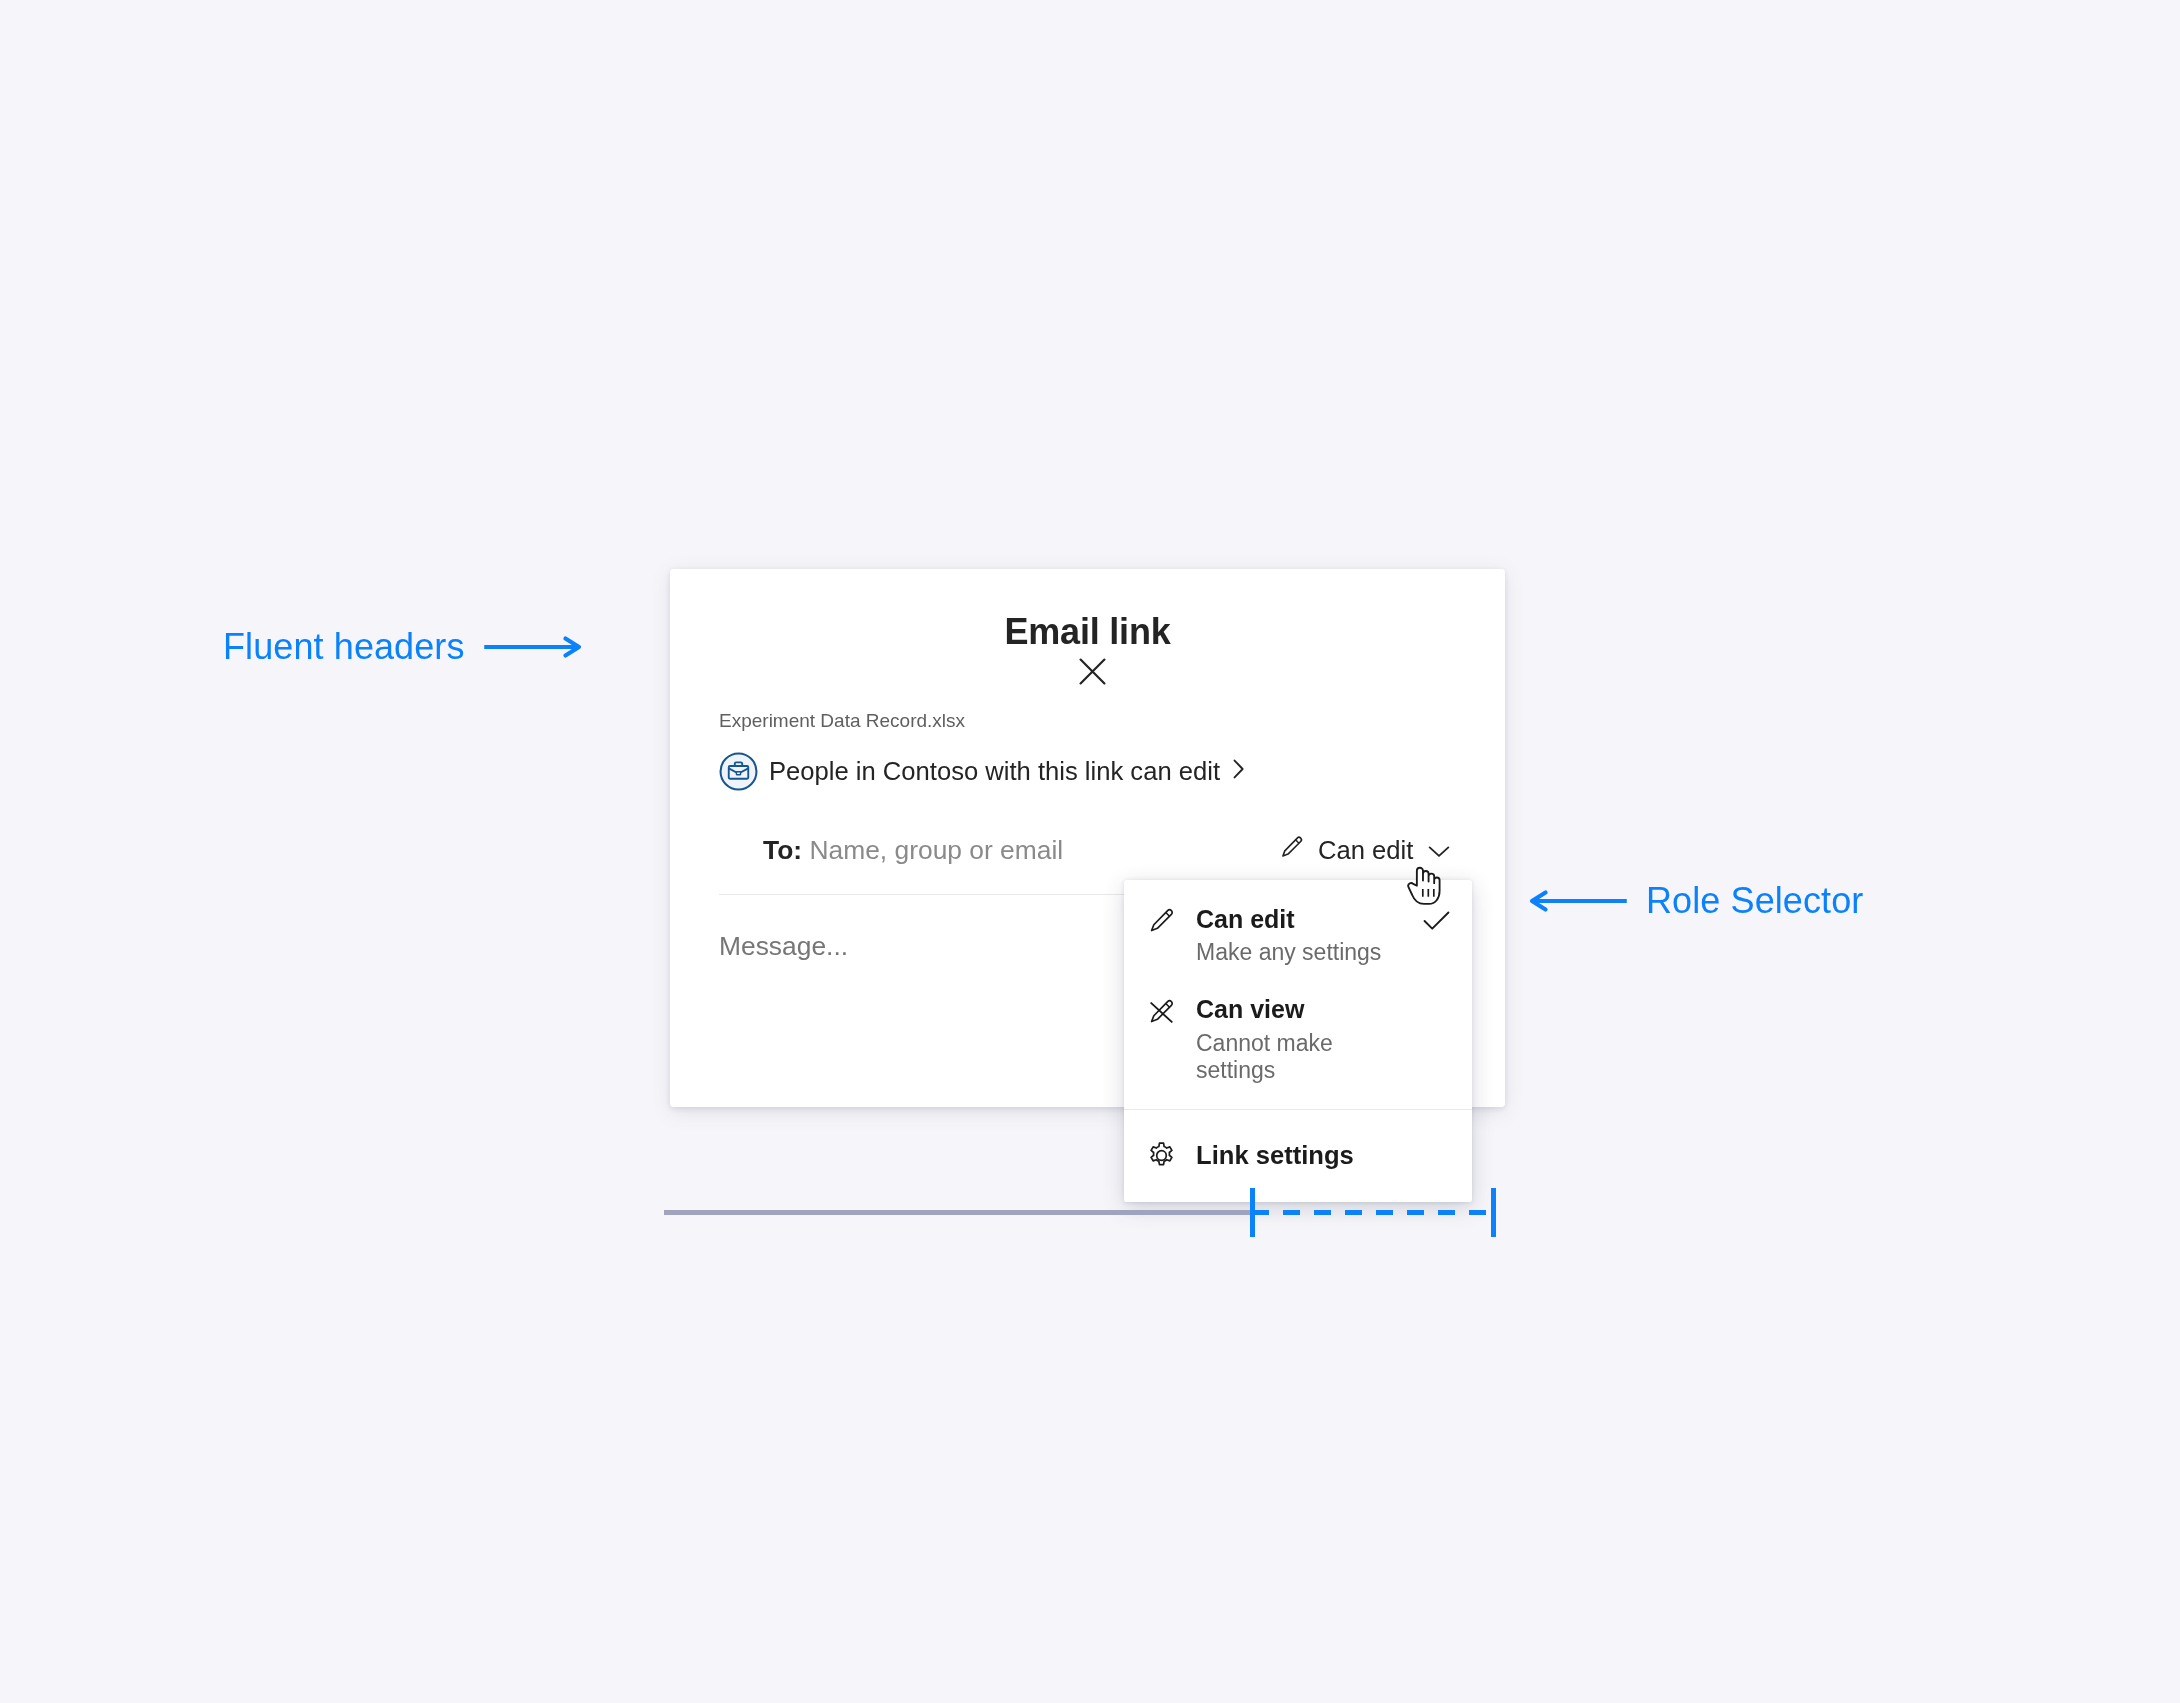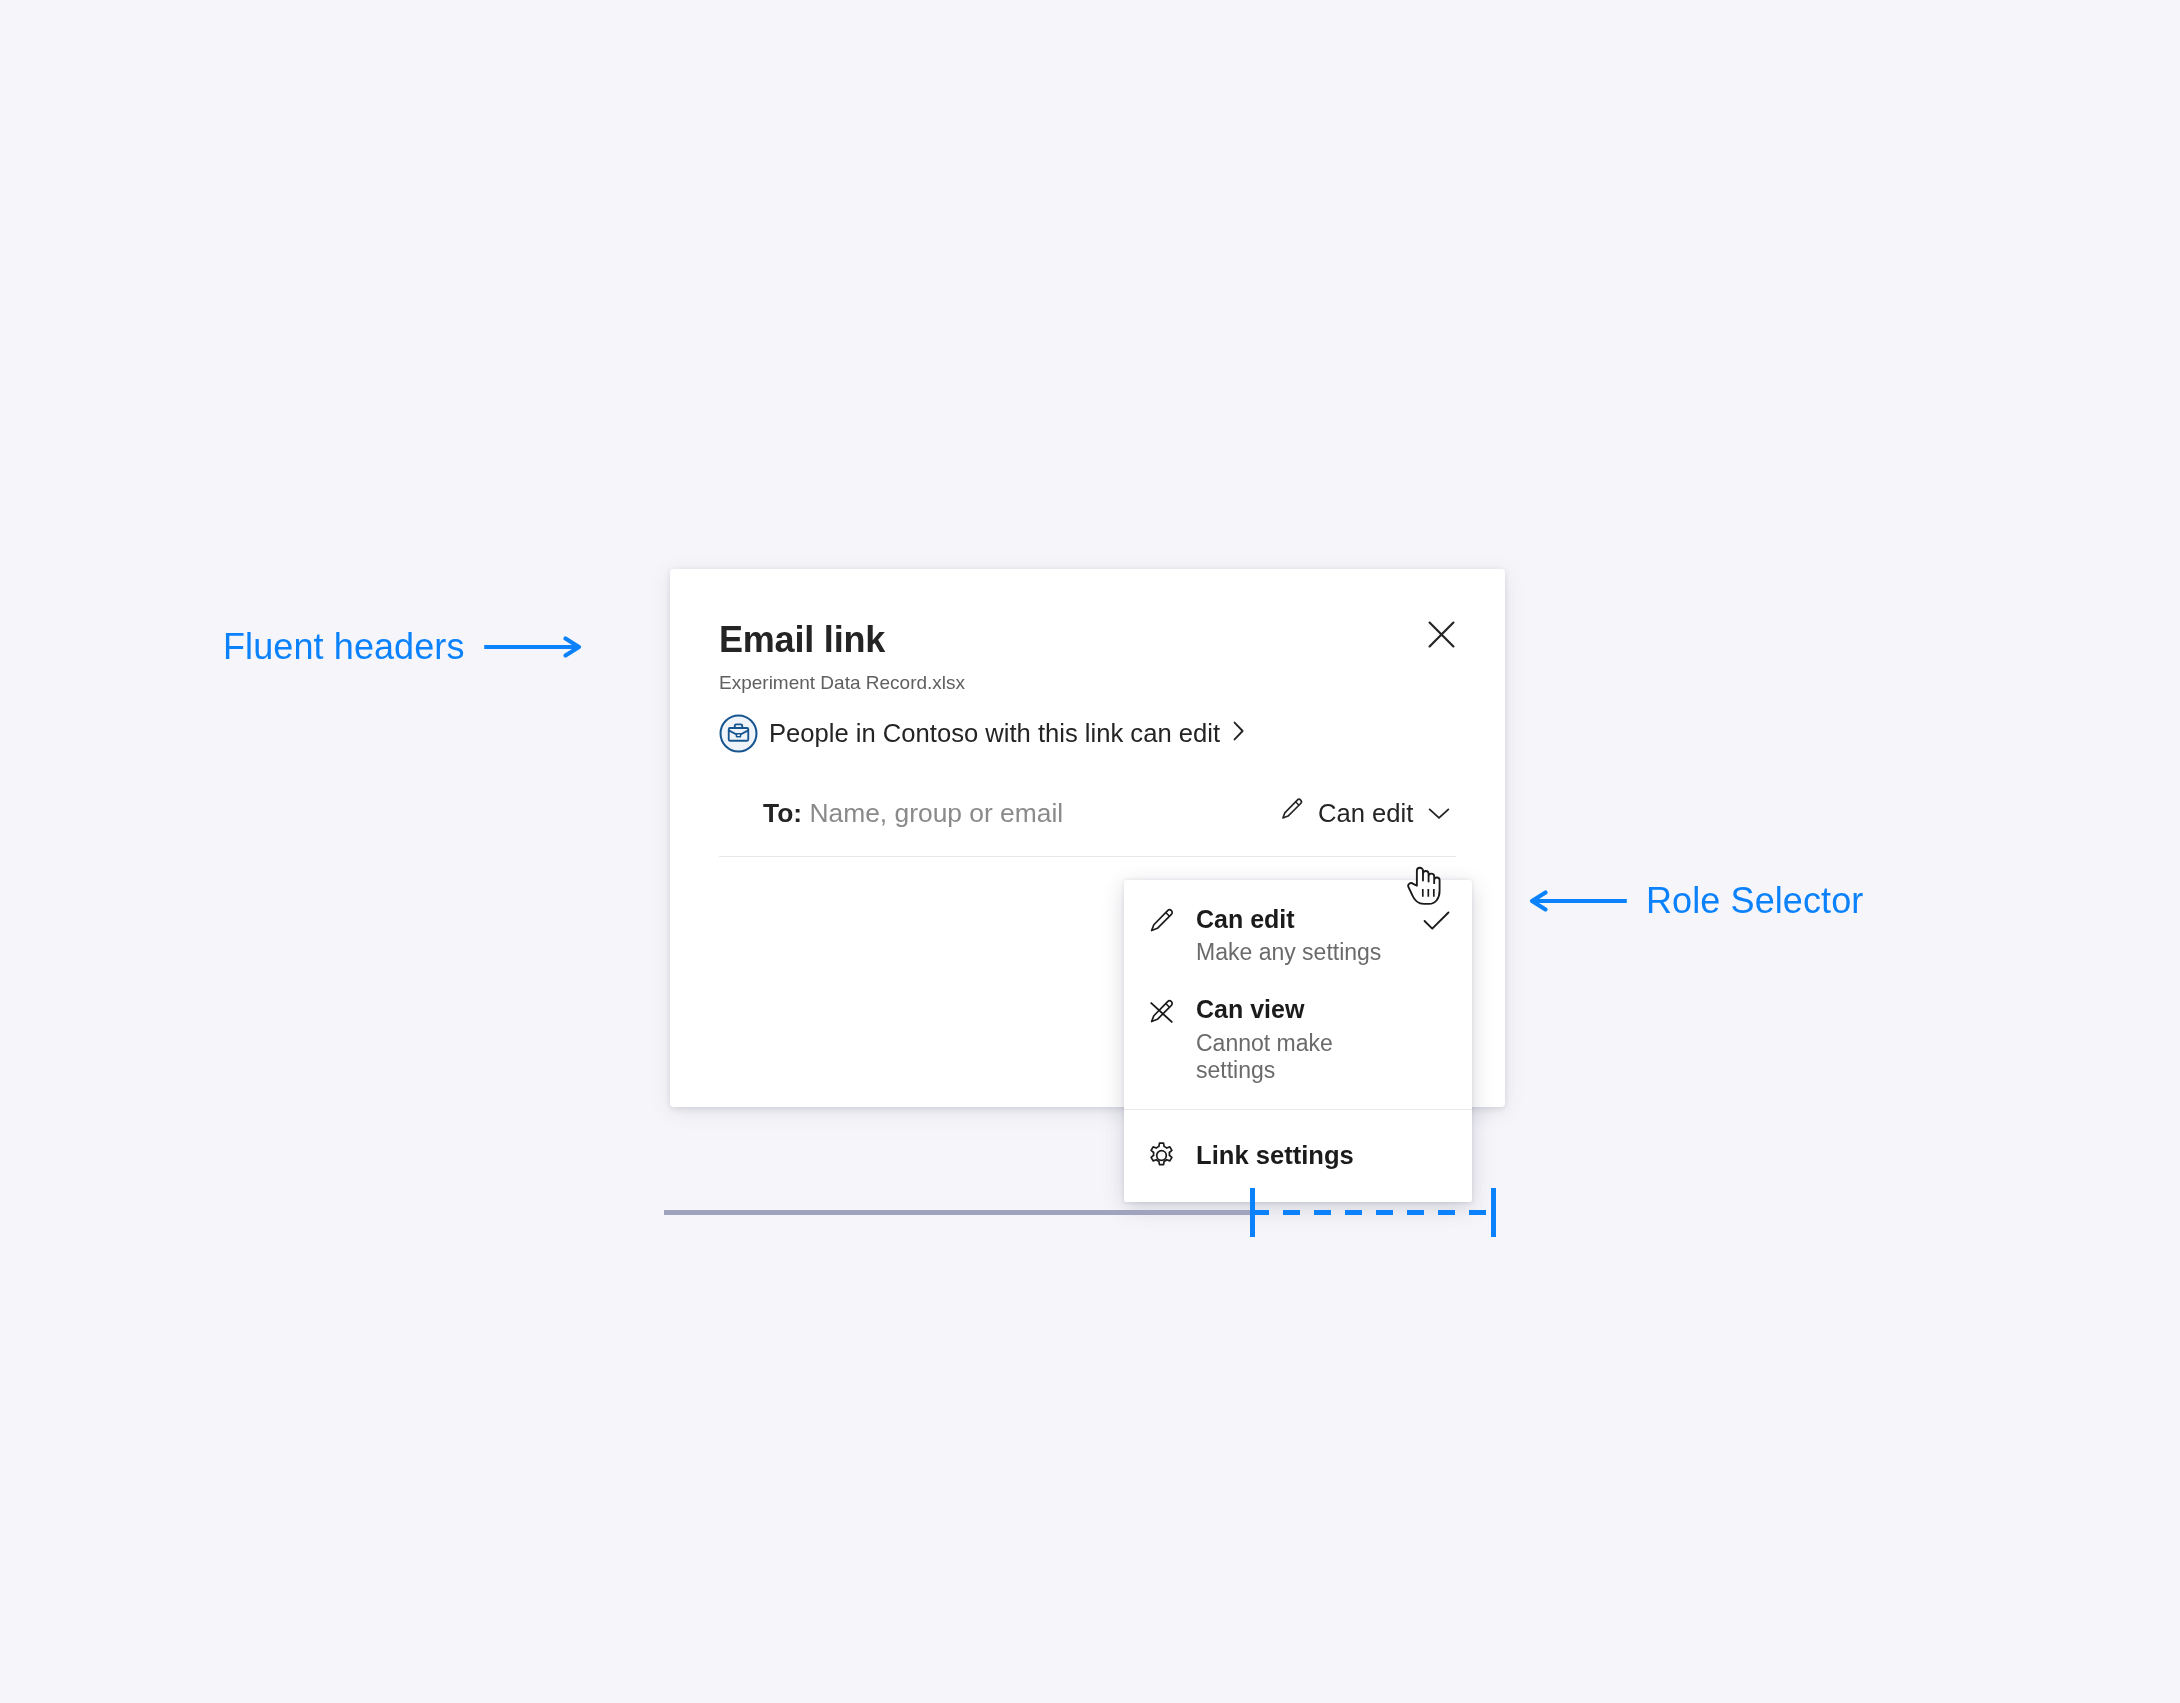--- a/index.html
+++ b/index.html
@@ -43,22 +43,23 @@
     background: #ffffff;
     border-radius: 3.4px;
     box-shadow: 0 4.3px 19px rgba(60,60,90,0.13), 0 1.3px 5.1px rgba(60,60,90,0.10);
     box-sizing: border-box;
   }
 
   .dlg-pad { padding: 44px 49px 0 49px; }
 
   .dlg-titlerow {
     display: flex;
-    align-items: flex-end;
+    align-items: center;
     justify-content: space-between;
+    flex-direction: column;
   }
   .dlg-title {
     font-size: 36px;
     font-weight: 700;
     color: #242424;
     letter-spacing: -0.2px;
     line-height: 1.05;
   }
   .close-btn {
     width: 49px; height: 49px;
@@ -299,20 +300,21 @@
           <span>
             <svg width="24" height="15.3" viewBox="0 0 28 18">
               <path d="M3 4 L14 14 L25 4" stroke="#242424" stroke-width="2.2" fill="none" stroke-linecap="round" stroke-linejoin="round"></path>
             </svg>
           </span>
         </div>
       </div>
 
       <div class="divider"></div>
 
+      <div class="message-ph">Message...</div>
 
     </div>
   </div>
 
   <div class="dropdown">
 
     <div class="menu-item">
       <span class="mi-icon">
         <svg width="29" height="29" viewBox="0 0 34 34">
           <path d="M24.2 4.2 a3.1 3.1 0 0 1 4.4 4.4 L12.2 25 L5.4 27.6 L8 20.8 Z" fill="none" stroke="#1b1b1b" stroke-width="2" stroke-linejoin="round"></path>

